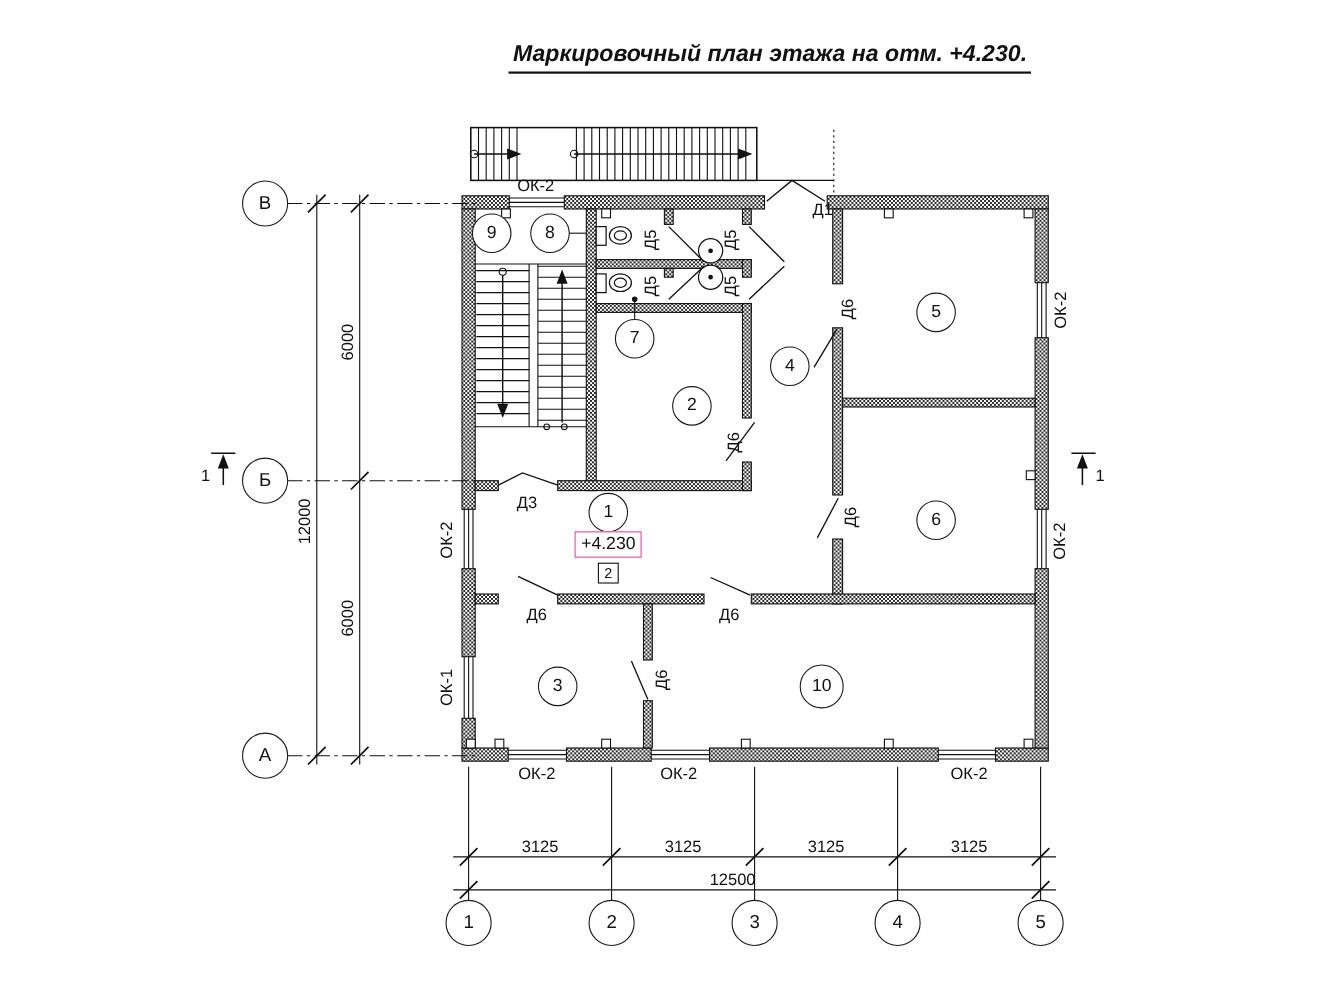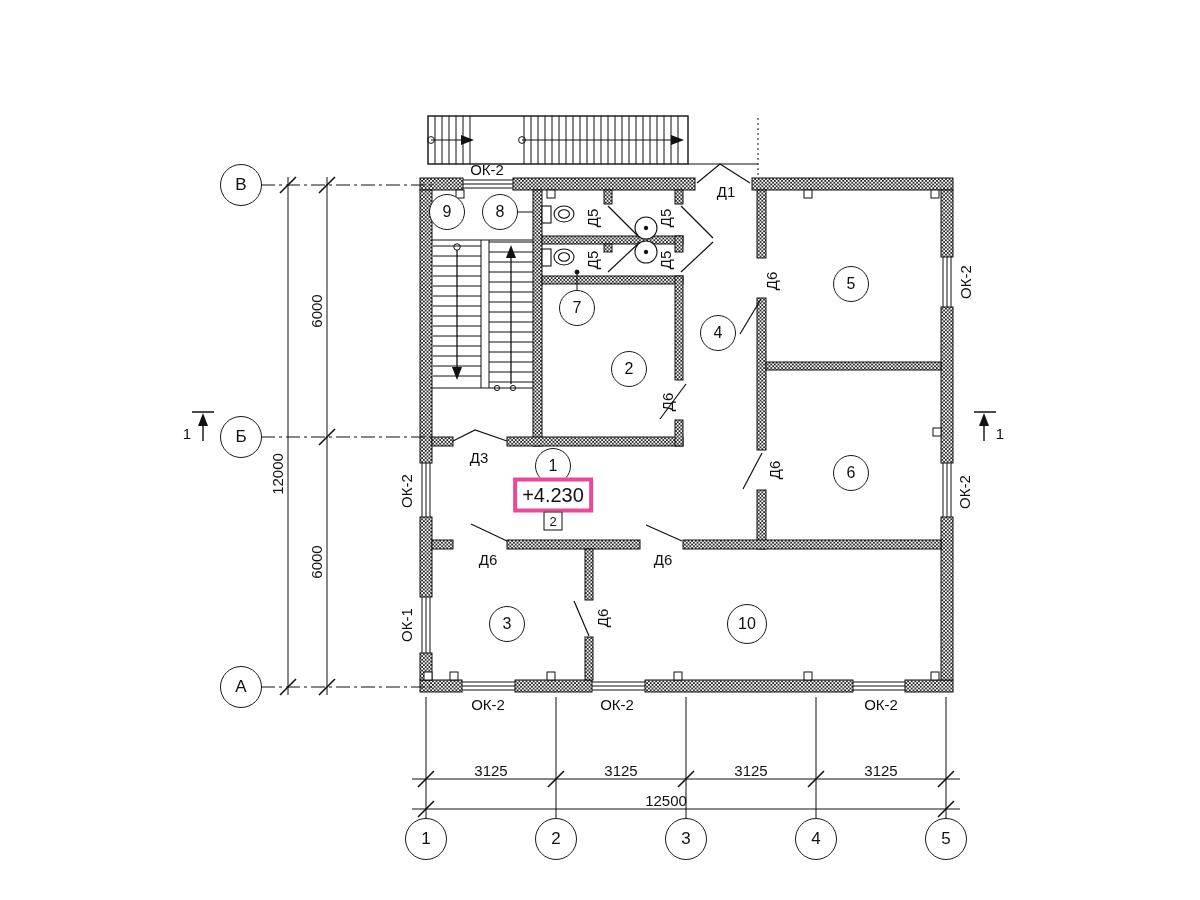--- a/index.html
+++ b/index.html
@@ -9,22 +9,22 @@
   .lbl{position:absolute;transform:translate(-50%,-50%);font-size:15px;white-space:nowrap;
        line-height:1;color:#111;}
   .rot{transform:translate(-50%,-50%) rotate(-90deg);}
   .title{position:absolute;transform:translate(-50%,-50%);font-size:21px;font-weight:bold;
          font-style:italic;border-bottom:2px solid #111;padding:0 4px 4px 4px;white-space:nowrap;}
   .circle{position:absolute;border:1.4px solid #1a1a1a;border-radius:50%;background:#fff;
           display:flex;align-items:center;justify-content:center;transform:translate(-50%,-50%);}
   .room{width:34px;height:34px;font-size:16px;}
   .room-big{width:38px;height:38px;}
   .axis{width:40px;height:40px;font-size:17px;}
-  .elev{position:absolute;transform:translate(-50%,-50%);border:4px solid #ec4899;background:#fff;
-        font-size:20px;padding:2px 5px;white-space:nowrap;}
+  .elev{position:absolute;transform:translate(-50%,-50%);border:1px solid #ec4899;background:#fff;
+        font-size:16px;padding:2px 5px;white-space:nowrap;}
   .marker-sq{position:absolute;transform:translate(-50%,-50%);width:17px;height:17px;
         border:1.5px solid #111;background:#fff;display:flex;align-items:center;justify-content:center;
         font-size:13px;}
 </style>
 </head>
 <body>
 
 <div class="canvas">
 
 <svg width="1200" height="900" viewBox="0 0 1200 900">
@@ -182,20 +182,21 @@
   </g>
 
   <g stroke="#111" stroke-width="1.4" fill="#111">
     <path d="M192 412H214 M203 441V418" fill="none"></path>
     <polygon points="203,413 198,426 208,426" stroke="none"></polygon>
     <path d="M974 412H996 M984 441V418" fill="none"></path>
     <polygon points="984,413 979,426 989,426" stroke="none"></polygon>
   </g>
 </svg>
 
+<div class="title" style="left:700px;top:52px;">Маркировочный план этажа на отм. +4.230.</div>
 
 <div class="circle room" style="left:553px;top:466px;">
       <span>1</span>
     </div>
 <div class="circle room" style="left:629px;top:369px;">
       <span>2</span>
     </div>
 <div class="circle room" style="left:507px;top:624px;">
       <span>3</span>
     </div>
@@ -217,21 +218,21 @@
 <div class="circle room" style="left:447px;top:212px;">
       <span>9</span>
     </div>
 <div class="circle room room-big" style="left:747px;top:624px;">
       <span>10</span>
     </div>
 
 <div class="elev" style="left:553px;top:495px;">+4.230</div>
 <div class="marker-sq" style="left:553px;top:521px;">2</div>
 
-<div class="lbl" style="left:726px;top:191px;">Д1</div>
+<div class="lbl" style="left:748px;top:191px;">Д1</div>
 <div class="lbl" style="left:479px;top:457px;">Д3</div>
 <div class="lbl rot" style="left:592px;top:218px;">Д5</div>
 <div class="lbl rot" style="left:592px;top:260px;">Д5</div>
 <div class="lbl rot" style="left:665px;top:218px;">Д5</div>
 <div class="lbl rot" style="left:665px;top:260px;">Д5</div>
 <div class="lbl rot" style="left:771px;top:281px;">Д6</div>
 <div class="lbl rot" style="left:774px;top:470px;">Д6</div>
 <div class="lbl rot" style="left:667px;top:402px;">Д6</div>
 <div class="lbl rot" style="left:602px;top:618px;">Д6</div>
 <div class="lbl" style="left:488px;top:559px;">Д6</div>

